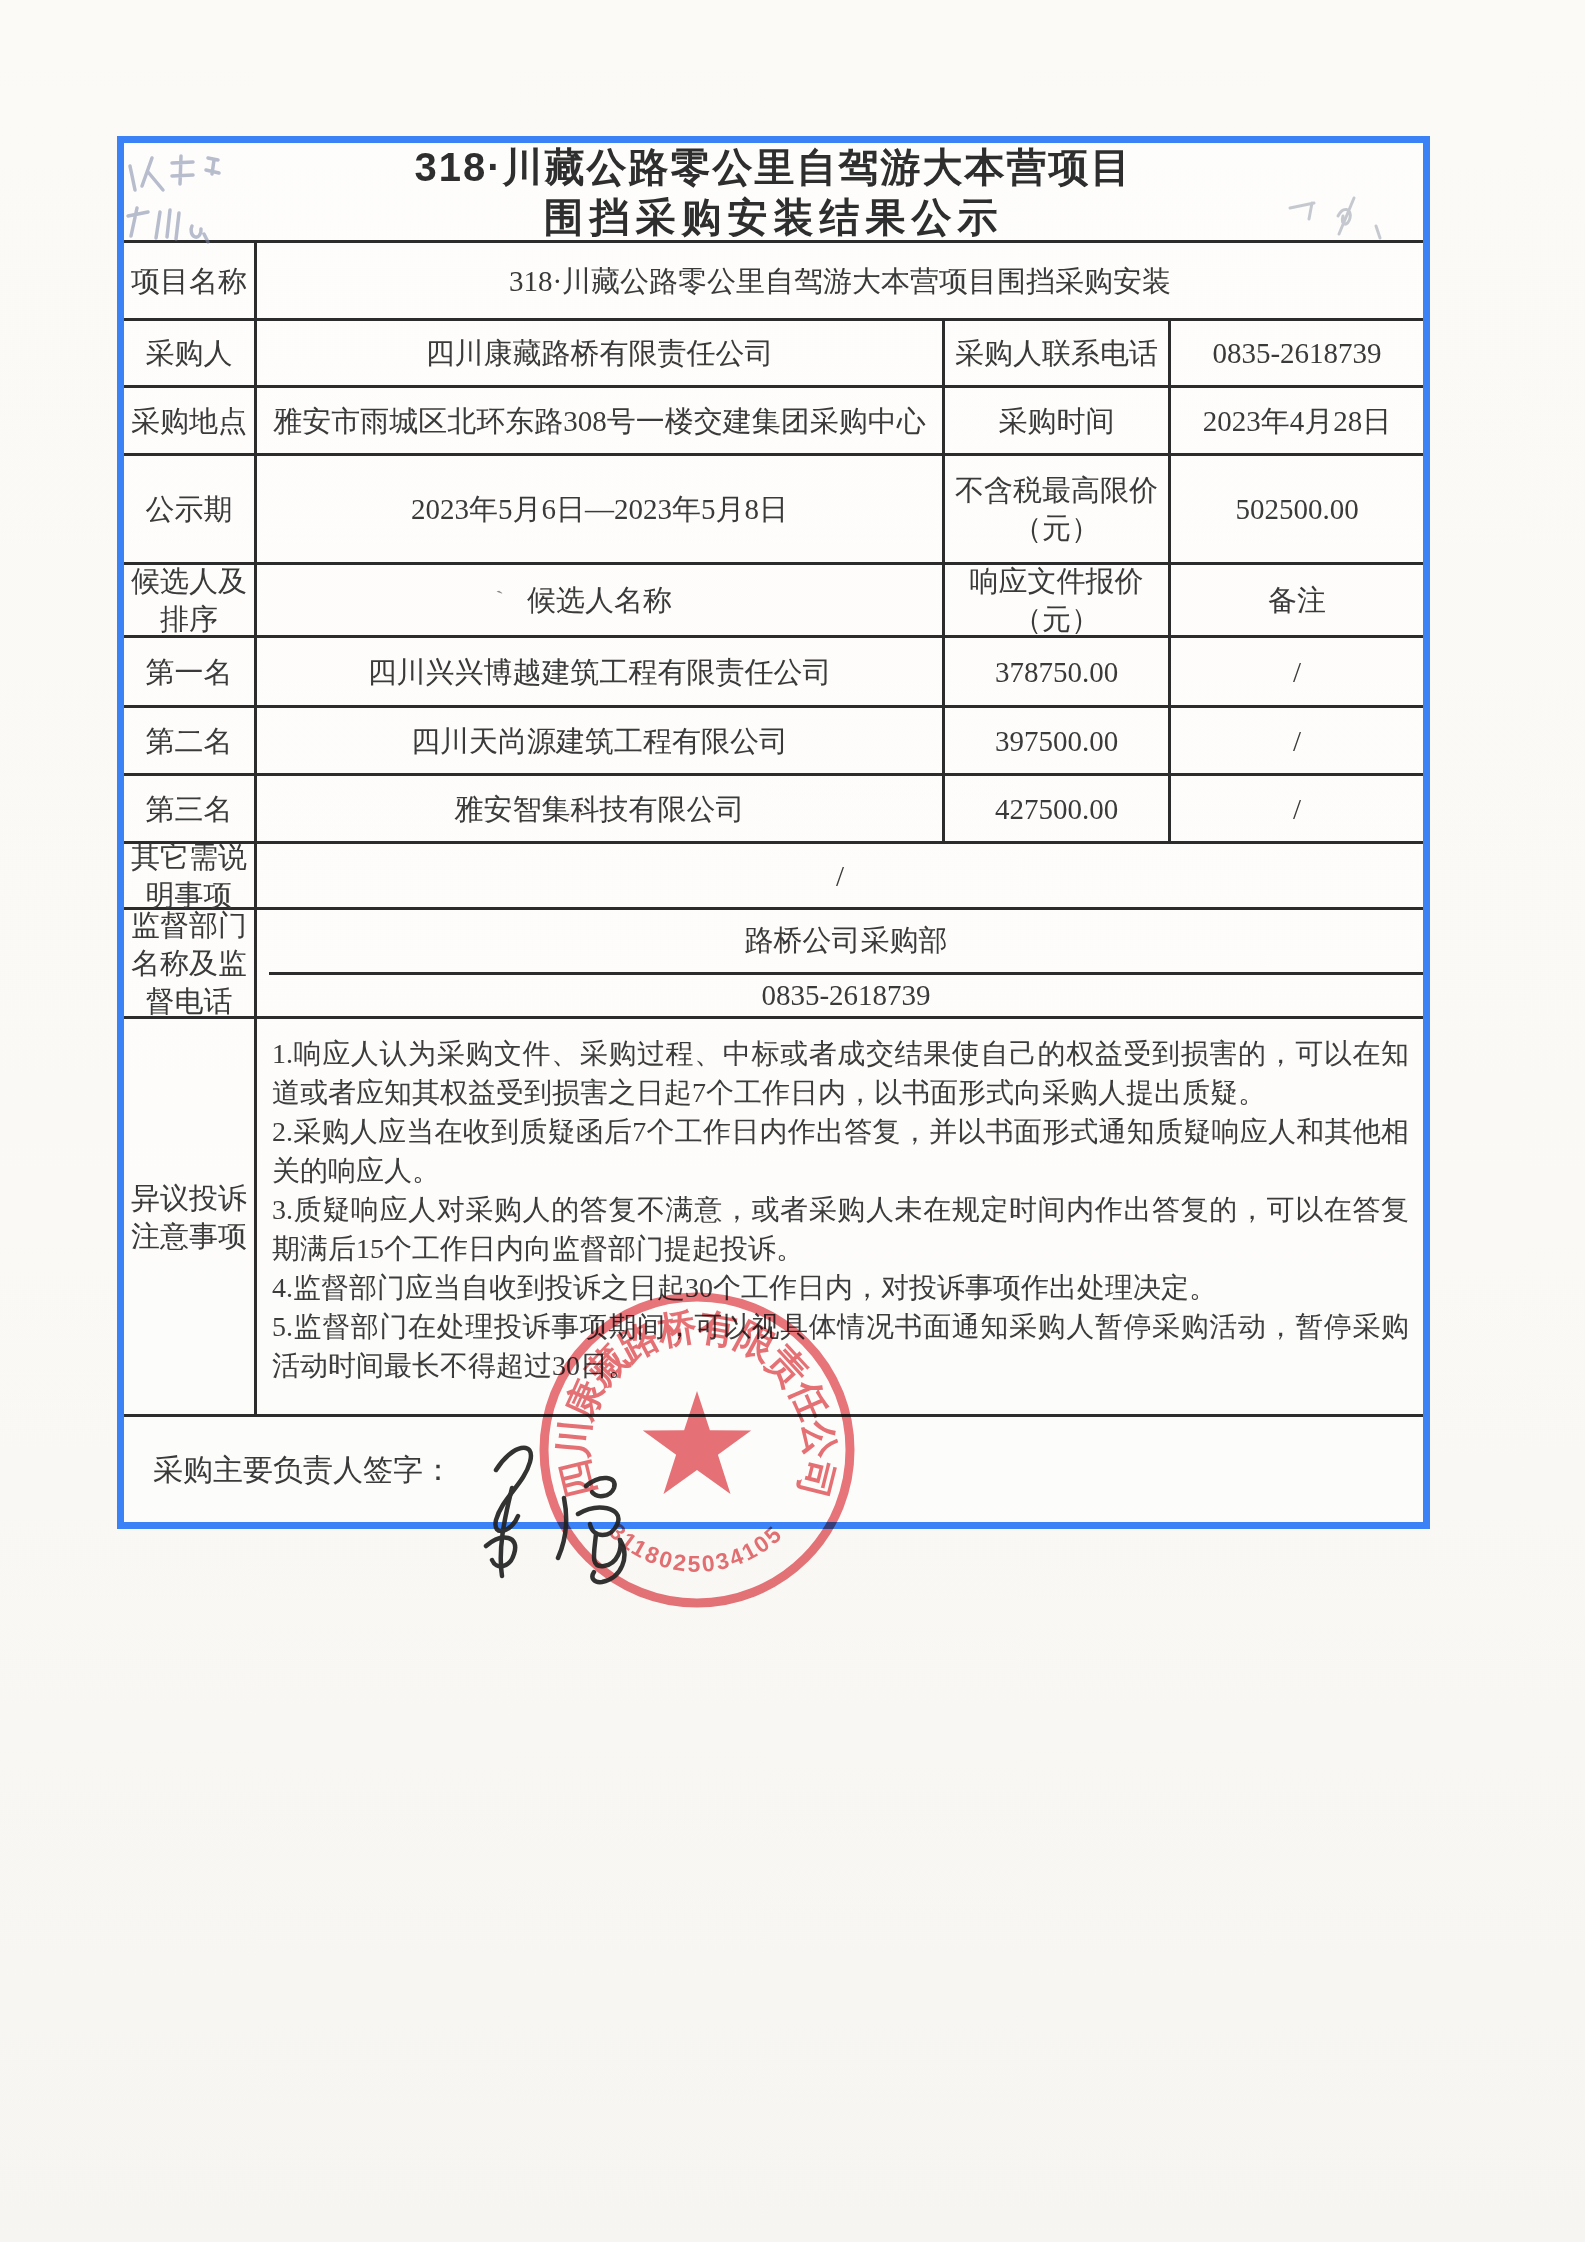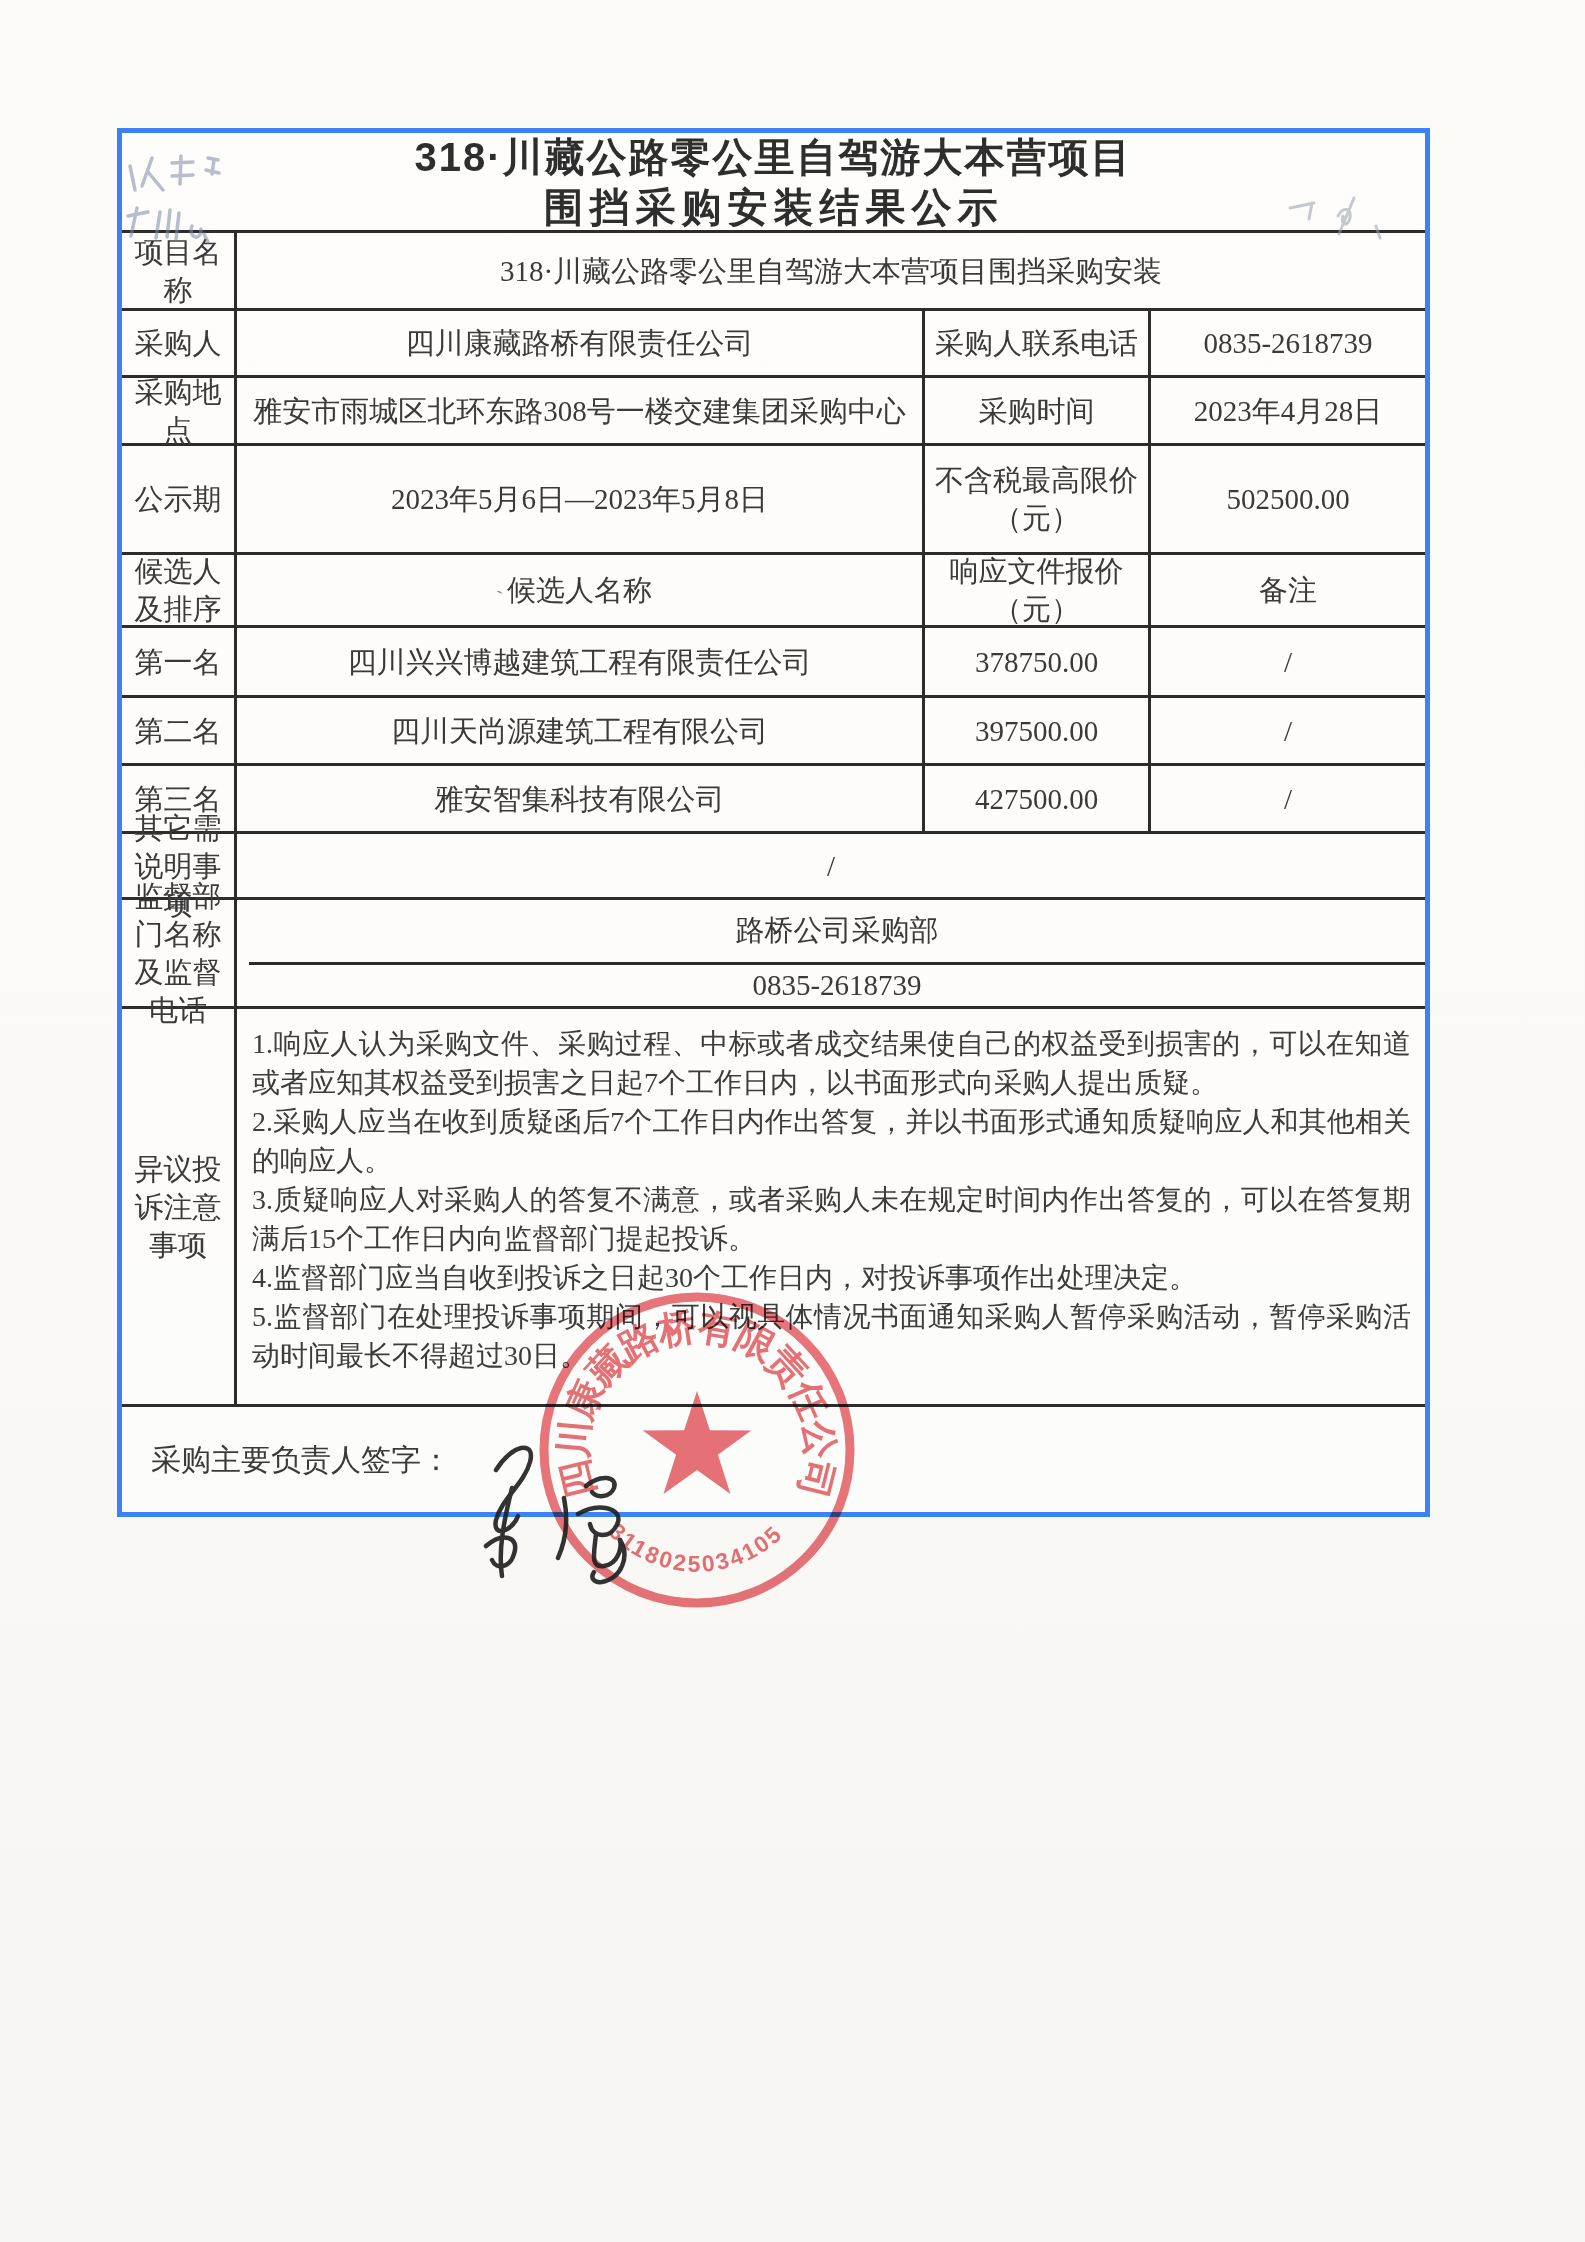--- a/index.html
+++ b/index.html
@@ -3,32 +3,32 @@
 <meta charset="utf-8">
 <style>
   html,body{margin:0;padding:0;}
   body{
     width:1585px;height:2242px;position:relative;overflow:hidden;
     background:linear-gradient(180deg,#fbfaf7 0%,#faf9f6 55%,#f6f5f1 100%);
     font-family:"Liberation Serif","DejaVu Serif",serif;
     color:#3a3a3a;
   }
   .tbl{
-    position:absolute;left:117px;top:128px;width:1313px;
-    border:5px solid #3b82f6;box-sizing:border-box;background:rgba(255,255,255,.55);
+    position:absolute;left:117px;top:136px;width:1313px;
+    border:7px solid #3b82f6;box-sizing:border-box;background:rgba(255,255,255,.55);
   }
   .row{display:flex;box-sizing:border-box;border-top:3px solid #2c2c2c;}
   .row:first-child{border-top:none;}
   .cell{
     box-sizing:border-box;border-left:3px solid #2c2c2c;
     display:flex;align-items:center;justify-content:center;
     text-align:center;font-size:29px;line-height:38px;
   }
   .cell:first-child{border-left:none;}
-  .cA{width:112px;flex:none;padding:8px 6px;}
+  .cA{width:130px;flex:none;padding:8px 6px;}
   .cB{width:688px;flex:none;padding:4px 10px;}
   .cC{width:226px;flex:none;padding:4px 8px;}
   .cD{flex:1;padding:4px 8px;}
   .full{width:100%;flex:none;}
   
   .h-title{height:97px;}
   .h-project{height:78px;}
   .h-purchaser{height:67px;}
   .h-location{height:68px;}
   .h-publicity{height:109px;}

